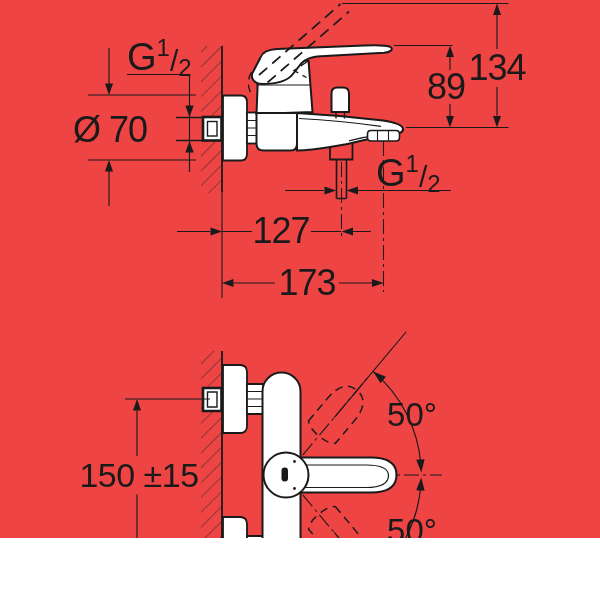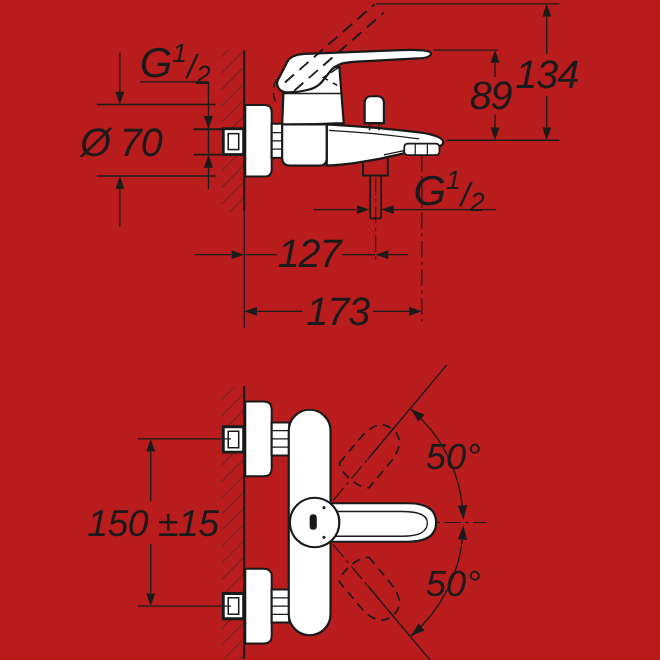--- a/index.html
+++ b/index.html
@@ -1,16 +1,16 @@
 <!DOCTYPE html>
 <html><head>
 <meta charset="utf-8">
 <style>
   html,body{margin:0;padding:0;background:#fff;}
-  .canvas{width:600px;height:600px;background:#b91c1c;position:relative;overflow:hidden;font-style:italic;}
+  .canvas{width:600px;height:538px;background:#ef4444;position:relative;overflow:hidden;}
   svg{display:block;}
   svg *{vector-effect:none;}
   .ln{stroke:#1a1a1a;fill:none;}
   .fw{fill:#ffffff;}
   .s2{stroke-width:2;}
   .s18{stroke-width:1.8;}
   .s16{stroke-width:1.6;}
   .s26{stroke-width:2.6;}
   .s14{stroke-width:1.4;}
   .s12{stroke-width:1.2;}

